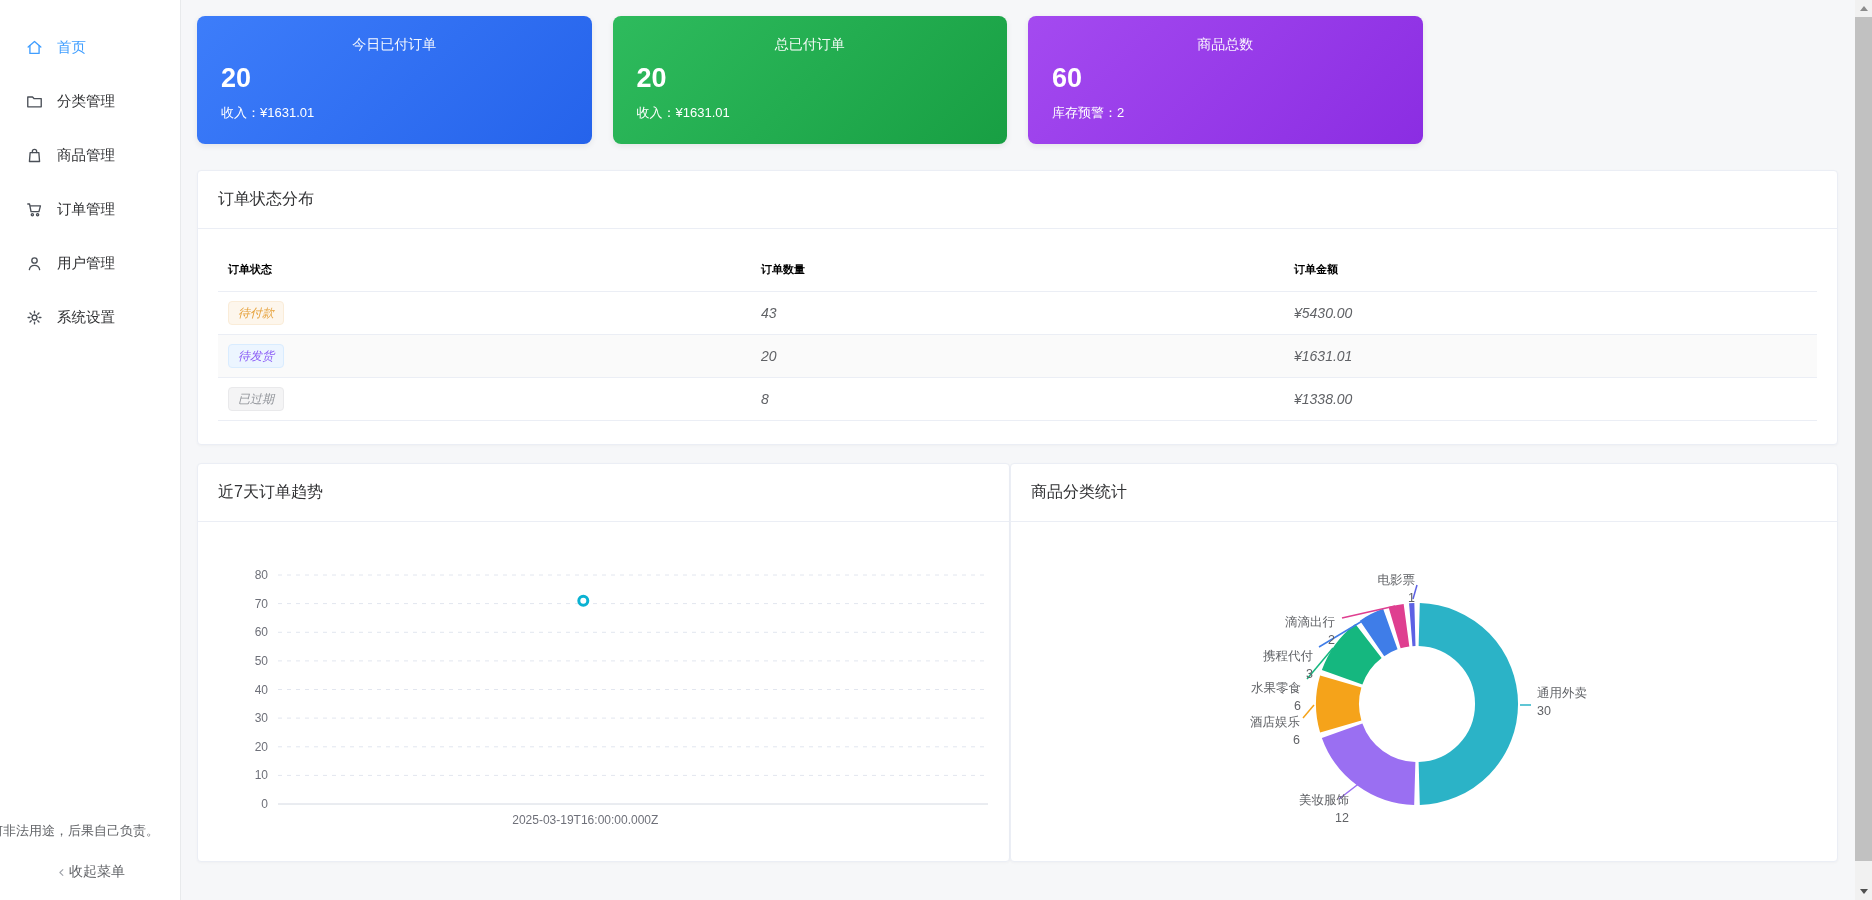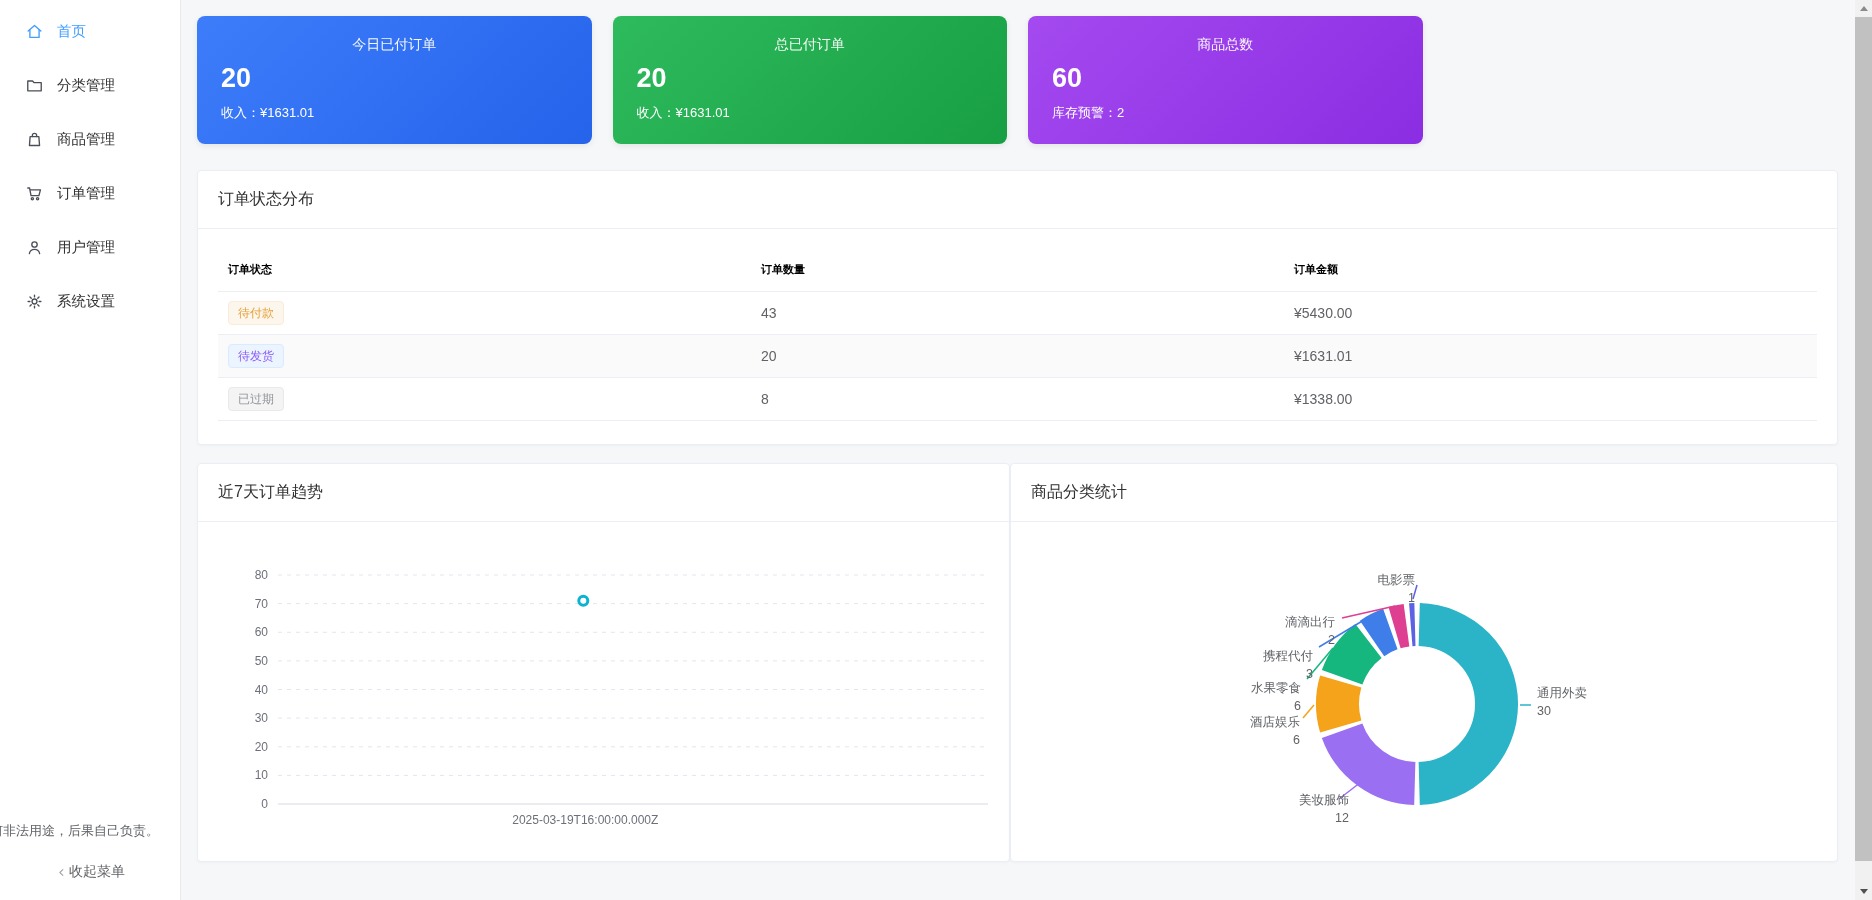--- a/index.html
+++ b/index.html
@@ -2,21 +2,21 @@
 <html><head>
 <meta charset="utf-8">
 <style>
   * { box-sizing: border-box; margin: 0; padding: 0; }
   html,body { width:1872px; height:900px; overflow:hidden; }
   body { font-family:"Liberation Sans",sans-serif; background:#f6f7f9; color:#303133; }
   .app { display:flex; width:1872px; height:900px; }
 
   
   .sidebar { width:181px; flex:none; background:#fff; border-right:1px solid #e8eaec; position:relative; overflow:hidden; }
-  .menu { padding-top:4px;font-family:Liberation Serif, serif; }
+  .menu { padding-top:20px;font-family:Liberation Serif, serif; }
   .menu-item { height:54px; display:flex; align-items:center; gap:13px; padding-left:25px; font-size:14.5px; color:#303133; cursor:pointer; background:none; border:none; width:100%; font-family:inherit; }
   .menu-item svg { width:19px; height:19px; stroke:currentColor; fill:none; stroke-width:1.7; stroke-linecap:round; stroke-linejoin:round; color:#4a4f57; flex:none; }
   .menu-item.active { color:#409eff; }
   .menu-item.active svg { color:#409eff; }
   .disclaimer { position:absolute; bottom:60px; left:-10px; white-space:nowrap; font-size:13px; color:#606266; }
   .collapse-btn { position:absolute; bottom:10px; left:0; width:100%; height:36px; display:flex; align-items:center; justify-content:center; gap:1px; font-size:14px; color:#606266; background:none; border:none; cursor:pointer; font-family:inherit; }
   .collapse-btn svg { width:13px; height:13px; stroke:#a0a4ab; fill:none; stroke-width:2; stroke-linecap:round; stroke-linejoin:round; }
 
   
   .main { flex:1; padding:16px 34px 0 16px; overflow:hidden; }
@@ -27,21 +27,21 @@
   .stat-card .s { font-size:13px; margin-top:10px; }
 
   .panel { background:#fff; border:1px solid #ebeef5; border-radius:4px; box-shadow:0 1px 3px rgba(0,0,0,.03); }
   .panel-header { height:58px; display:flex; align-items:center; padding:0 20px; border-bottom:1px solid #ebeef5; }
   .panel-header h2 { font-size:16px; font-weight:500; color:#303133; }
 
   .table-panel { margin-top:26px; height:275px; }
   .tablewrap { padding:20px 20px 0; }
   table { width:100%; border-collapse:collapse; table-layout:fixed; }
   th { text-align:left; font-size:11px; font-weight:bold; color:#000000; height:42px; border-bottom:1px solid #ebeef5; padding-left:10px; }
-  td { font-size:14px; color:#606266; height:43px; border-bottom:1px solid #ebeef5; padding-left:10px; }
+  td { font-size:14px; color:#606266; height:43px; border-bottom:1px solid #ebeef5; padding-left:10px;font-style:italic; }
   tbody tr:nth-child(2) { background:#fafafa; }
   .tag { display:inline-block; height:24px; line-height:22px; padding:0 9px; font-size:12px; border-radius:4px; border:1px solid; }
 
   .charts-row { display:grid; grid-template-columns:813px 1fr; margin-top:18px; }
   .charts-row .panel { height:399px; }
   .chart-body { height:341px; position:relative; }
   .chart-body svg { display:block; }
 
   
   .vscrollbar { position:fixed; top:0; right:0; width:17px; height:900px; background:#f1f1f1; z-index:10; }

